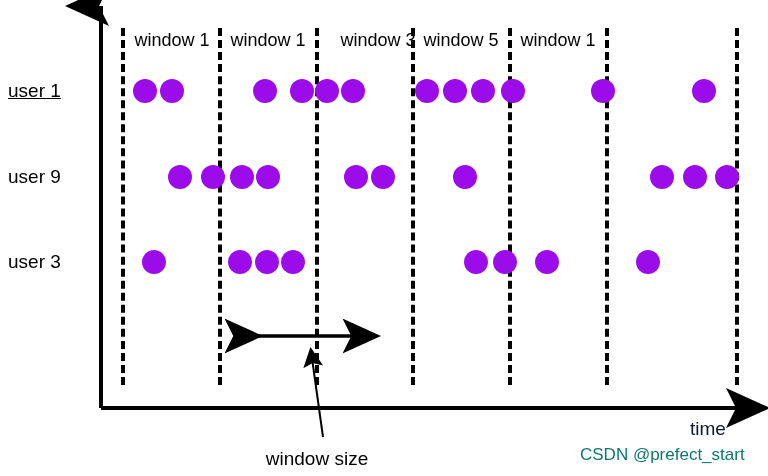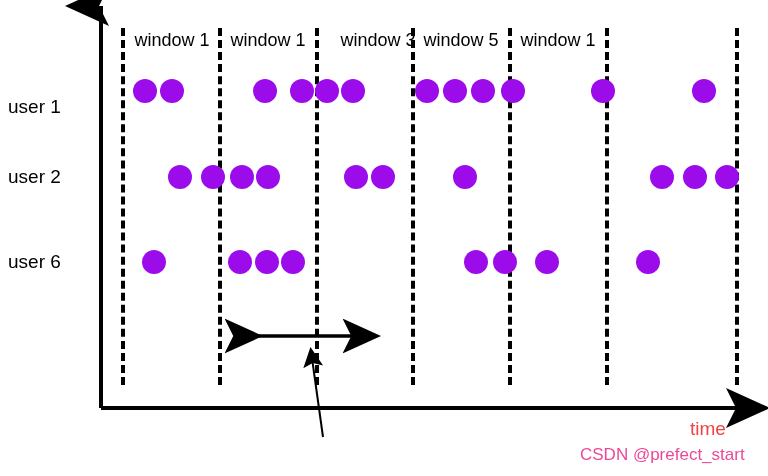--- a/index.html
+++ b/index.html
@@ -13,21 +13,21 @@
   #canvas {
     position: relative;
     width: 768px;
     height: 476px;
     background: #ffffff;
     overflow: hidden;
   }
   .axis-label {
     position: absolute;
     font-size: 19px;
-    color: #ef4444;
+    color: #0f172a;
     white-space: nowrap;
   }
   .user-label {
     position: absolute;
     left: 8px;
     font-size: 19px;
     color: #000000;
     transform: translateY(-50%);
     white-space: nowrap;
   }
@@ -89,23 +89,23 @@
 
   <div id="window-labels">
       <div class="window-label" style="left: 172px; top: 40px;">window 1</div>
       <div class="window-label" style="left: 268px; top: 40px;">window 1</div>
       <div class="window-label" style="left: 378px; top: 40px;">window 3</div>
       <div class="window-label" style="left: 461px; top: 40px;">window 5</div>
       <div class="window-label" style="left: 558px; top: 40px;">window 1</div>
     </div>
 
   <div id="user-labels">
-      <div class="user-label" style="top: 107px;">user 1</div>
-      <div class="user-label" style="top: 177px;">user 2</div>
-      <div class="user-label" style="top: 262px;">user 6</div>
+      <div class="user-label" style="top: 91px; text-decoration: underline;">user 1</div>
+      <div class="user-label" style="top: 177px;">user 9</div>
+      <div class="user-label" style="top: 262px;">user 3</div>
     </div>
 
   <div id="dots">
       <div class="dot" style="left: 145px; top: 91px; background: rgb(156, 12, 235);"></div>
       <div class="dot" style="left: 172px; top: 91px; background: rgb(156, 12, 235);"></div>
       <div class="dot" style="left: 265px; top: 91px; background: rgb(156, 12, 235);"></div>
       <div class="dot" style="left: 302px; top: 91px; background: rgb(156, 12, 235);"></div>
       <div class="dot" style="left: 327px; top: 91px; background: rgb(156, 12, 235);"></div>
       <div class="dot" style="left: 353px; top: 91px; background: rgb(156, 12, 235);"></div>
       <div class="dot" style="left: 427px; top: 91px; background: rgb(156, 12, 235);"></div>
@@ -153,16 +153,17 @@
       </marker>
     </defs>
     <line id="y-axis" stroke="#000" stroke-width="4" marker-end="url(#arrowUp)" x1="101" y1="408" x2="101" y2="6"></line>
     <line id="x-axis" stroke="#000" stroke-width="4" marker-end="url(#arrowRight)" x1="101" y1="408" x2="762" y2="408"></line>
     <line id="measure-line" stroke="#000" stroke-width="3.5" marker-end="url(#arrowEndA)" marker-start="url(#arrowStartA)" x1="256" y1="336" x2="374" y2="336"></line>
     <line id="leader-line" stroke="#000" stroke-width="2" marker-end="url(#leaderHead)" x1="323" y1="437" x2="311" y2="351"></line>
   </svg>
 
   <div class="axis-label" id="time-label" style="left: 690px; top: 418px;">time</div>
 
+  <div class="size-label" id="windowsize-label" style="left: 317px; top: 448px;">window size</div>
 
-  <div class="watermark" id="watermark" style="left: 580px; top: 445px; color: #ec4899;">CSDN @prefect_start</div>
+  <div class="watermark" id="watermark" style="left: 580px; top: 445px; color: #0f766e;">CSDN @prefect_start</div>
 
 </div>
 
 </body></html>

